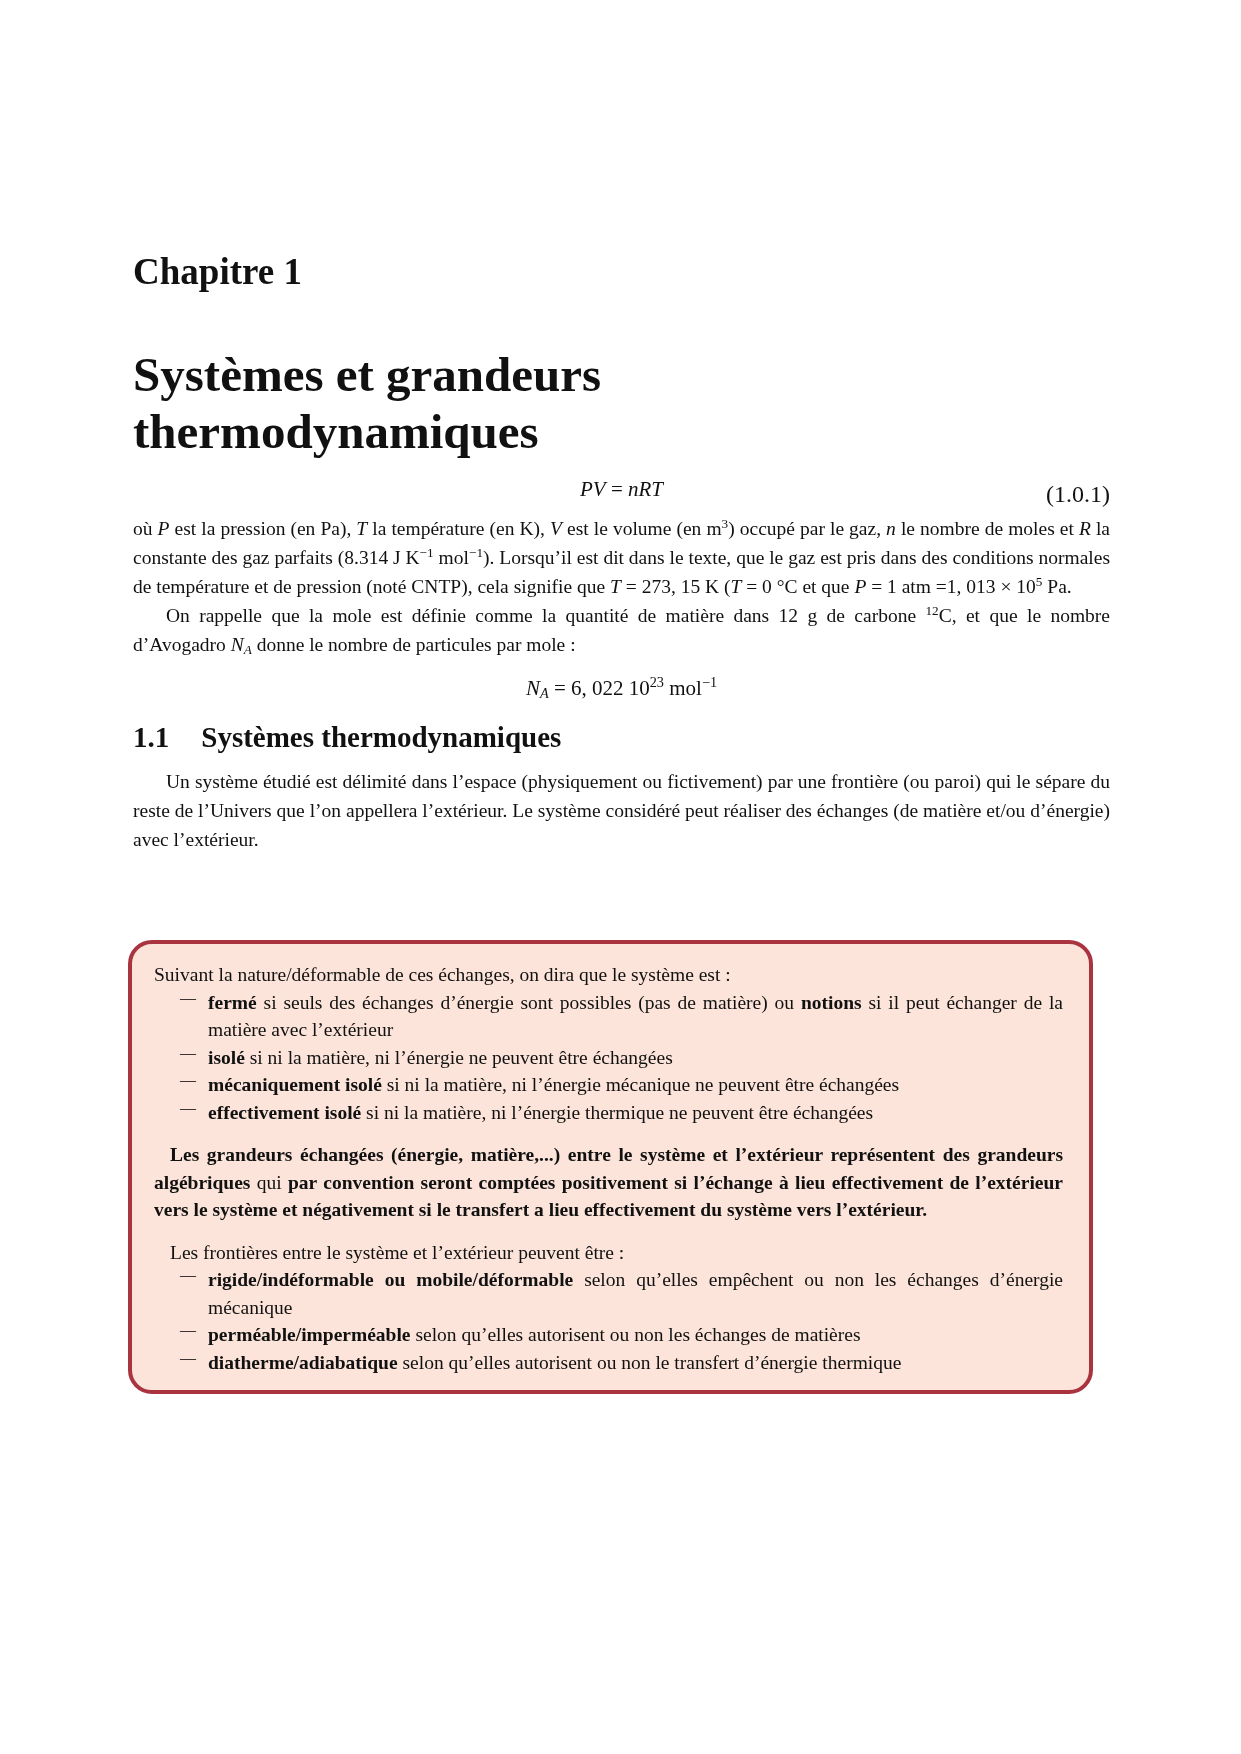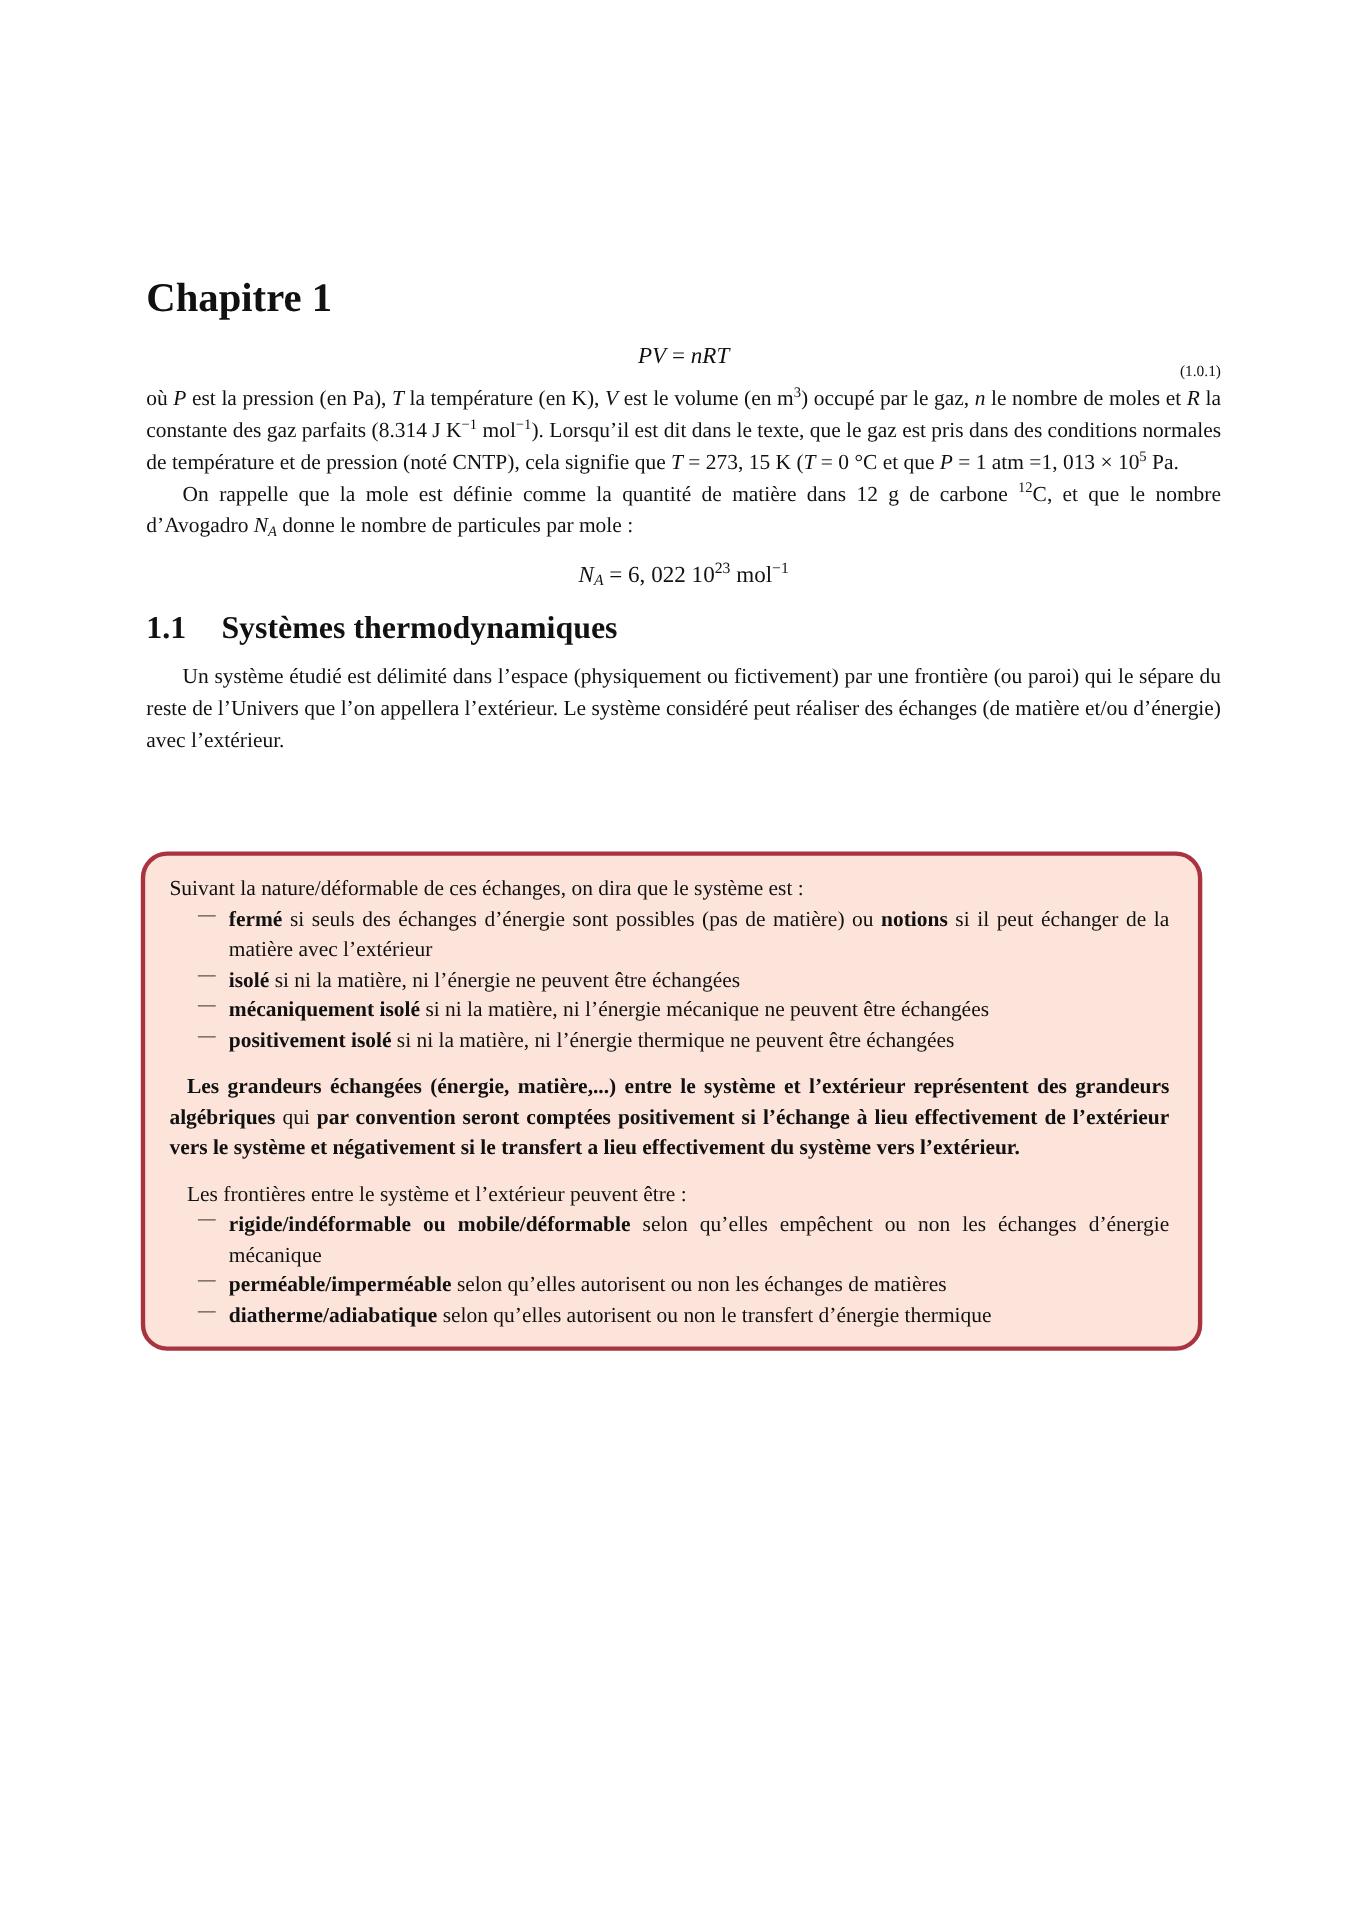--- a/index.html
+++ b/index.html
@@ -15,21 +15,21 @@
   .chapter-label{font-size:37px;font-weight:700;line-height:44px;}
   .page-title{font-size:49px;font-weight:700;line-height:57px;margin-top:52px;}
 
   
   .para{font-size:19.5px;line-height:29px;text-align:justify;margin:0;}
   .indent{text-indent:33px;}
   .prereq{margin-top:54px;}
 
   
   .eq-row{position:relative;text-align:center;font-size:21px;line-height:30px;margin:14px 0 10px 0;}
-  .eq-tag{position:absolute;right:0;top:16px;font-size:14px;}
+  .eq-tag{position:absolute;right:0;top:5px;font-size:24px;}
 
   
   .sec-h2{font-size:29px;font-weight:700;margin-top:16px;line-height:36px;}
   .sec-h2 .sec-num{margin-right:32px;}
   .sec-h3{font-size:23px;font-weight:700;margin-top:24px;line-height:30px;}
   .sec-h3 .sec-num{margin-right:24px;}
   .after-h3{margin-top:12px;}
 
   
   .run-i{font-style:italic;}
@@ -54,20 +54,24 @@
   .bi-dash{flex:0 0 28px;margin-left:26px;}
   .bi-text{flex:1;text-align:justify;}
 </style>
 </head>
 <body>
 
 <div class="page">
 
   <div class="chapter-label">Chapitre 1</div>
 
+  <div class="page-title">
+    <div>Systèmes et grandeurs</div>
+    <div>thermodynamiques</div>
+  </div>
 
 
   <div class="eq-row">
     <span><span class="run-i">PV</span><span> = </span><span class="run-i">nRT</span></span>
     <span class="eq-tag">(1.0.1)</span>
   </div>
 
   <p class="para"><span>où </span><span class="run-i">P</span><span> est la pression (en Pa), </span><span class="run-i">T</span><span> la température (en K), </span><span class="run-i">V</span><span> est le volume (en m</span><span class="run-sup">3</span><span>) occupé par le gaz, </span><span class="run-i">n</span><span> le nombre de moles et </span><span class="run-i">R</span><span> la constante des gaz parfaits (8.314 J K</span><span class="run-sup">−1</span><span> mol</span><span class="run-sup">−1</span><span>). Lorsqu’il est dit dans le texte, que le gaz est pris dans des conditions normales de température et de pression (noté CNTP), cela signifie que </span><span class="run-i">T</span><span> = 273, 15 K (</span><span class="run-i">T</span><span> = 0 °C et que </span><span class="run-i">P</span><span> = 1 atm =1, 013 × 10</span><span class="run-sup">5</span><span> Pa.</span></p>
 
   <p class="para indent"><span>On rappelle que la mole est définie comme la quantité de matière dans 12 g de carbone </span><span class="run-sup">12</span><span>C, et que le nombre d’Avogadro </span><span class="run-i">N</span><span class="run-subi">A</span><span> donne le nombre de particules par mole :</span></p>
@@ -95,21 +99,21 @@
       <div class="bi-item">
         <span class="bi-dash">—</span>
         <span class="bi-text para"><span class="run-b">isolé</span><span> si ni la matière, ni l’énergie ne peuvent être échangées</span></span>
       </div>
       <div class="bi-item">
         <span class="bi-dash">—</span>
         <span class="bi-text para"><span class="run-b">mécaniquement isolé</span><span> si ni la matière, ni l’énergie mécanique ne peuvent être échangées</span></span>
       </div>
       <div class="bi-item">
         <span class="bi-dash">—</span>
-        <span class="bi-text para"><span class="run-b">positivement isolé</span><span> si ni la matière, ni l’énergie thermique ne peuvent être échangées</span></span>
+        <span class="bi-text para"><span class="run-b">effectivement isolé</span><span> si ni la matière, ni l’énergie thermique ne peuvent être échangées</span></span>
       </div>
     </div>
 
     <p class="para box-indent box-gap"><span class="run-b">Les grandeurs échangées (énergie, matière,...) entre le système et l’extérieur représentent des grandeurs algébriques </span><span>qui </span><span class="run-b">par convention seront comptées positivement si l’échange à lieu effectivement de l’extérieur vers le système et négativement si le transfert a lieu effectivement du système vers l’extérieur.</span></p>
 
     <p class="para box-indent box-gap"><span>Les frontières entre le système et l’extérieur peuvent être :</span></p>
 
     <div>
       <div class="bi-item">
         <span class="bi-dash">—</span>

